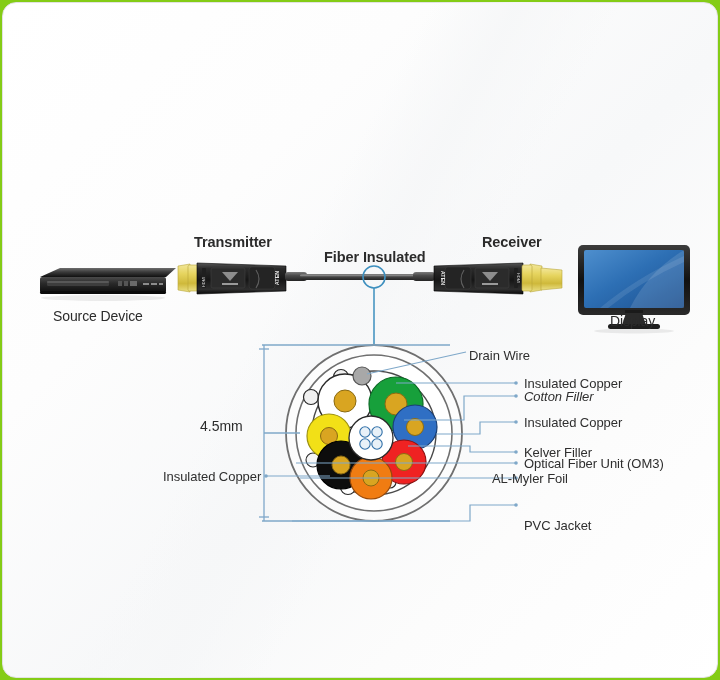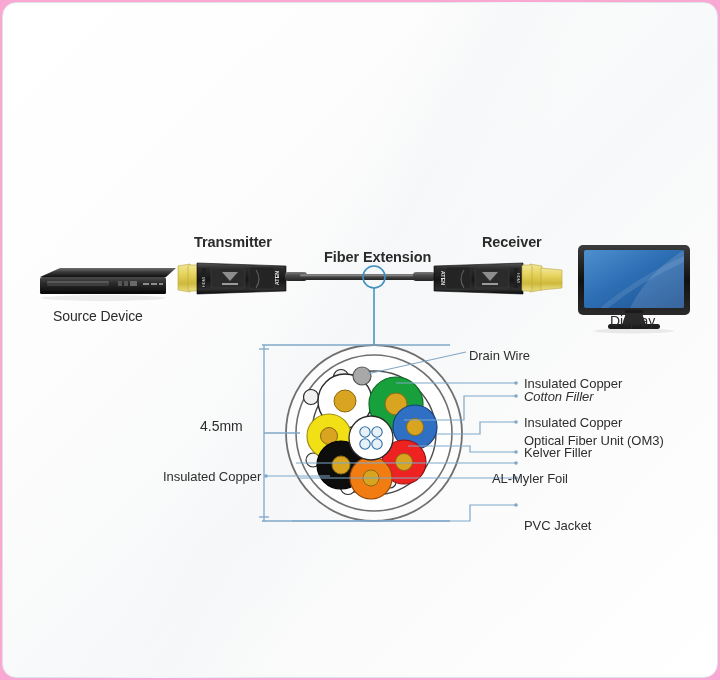--- a/index.html
+++ b/index.html
@@ -6,21 +6,21 @@
   html, body {
     margin: 0; padding: 0;
     width: 720px; height: 680px;
     background: #ffffff;
     font-family: "Liberation Sans", sans-serif;
   }
   #canvas {
     position: relative;
     width: 720px; height: 680px;
     overflow: hidden;
-    background: #f9a8d4;
+    background: #84cc16;
   }
   
   .panel {
     position: absolute;
     left: 2px; top: 2px;
     width: 716px; height: 676px;
     border: 1px solid #e2e2e2;
     border-radius: 14px;
     background:
       linear-gradient(135deg, #ffffff 0%, #fdfdfd 30%, #f7f8f9 55%, #fcfcfc 75%, #ffffff 100%);
@@ -283,31 +283,31 @@
       <circle cx="516" cy="422" r="1.8"></circle>
       <circle cx="516" cy="452" r="1.8"></circle>
       <circle cx="516" cy="463" r="1.8"></circle>
       <circle cx="516" cy="478" r="1.8"></circle>
       <circle cx="516" cy="505" r="1.8"></circle>
     </g>
   </svg>
 
   <div class="cap" style="left:194px; top:234px;">Transmitter</div>
   <div class="cap" style="left:482px; top:234px;">Receiver</div>
-  <div class="cap" style="left:324px; top:249px;">Fiber Extension</div>
+  <div class="cap" style="left:324px; top:249px;">Fiber Insulated</div>
 
   <div class="cap normal" style="left:53px; top:308px; font-size:14px;">Source Device</div>
   <div class="cap normal" style="left:610px; top:313px; font-size:14px;">Display</div>
 
   <div class="dim" style="left:200px; top:418px;">4.5mm</div>
 
   <div class="lbl" style="left:163px; top:469px;">Insulated Copper</div>
 
   <div class="lbl" style="left:469px; top:348px;">Drain Wire</div>
 
   <div class="lbl" style="left:524px; top:376px;">Insulated Copper</div>
   <div class="lbl" style="left:524px; top:389px;font-style:italic;">Cotton Filler</div>
   <div class="lbl" style="left:524px; top:415px;">Insulated Copper</div>
   <div class="lbl" style="left:524px; top:445px;">Kelver Filler</div>
-  <div class="lbl" style="left:524px; top:433px;">Optical Fiber Unit (OM3)</div>
+  <div class="lbl" style="left:524px; top:456px;">Optical Fiber Unit (OM3)</div>
   <div class="lbl" style="left:492px; top:471px;">AL-Myler  Foil</div>
   <div class="lbl" style="left:524px; top:518px;">PVC Jacket</div>
 </div>
 
 </body></html>

